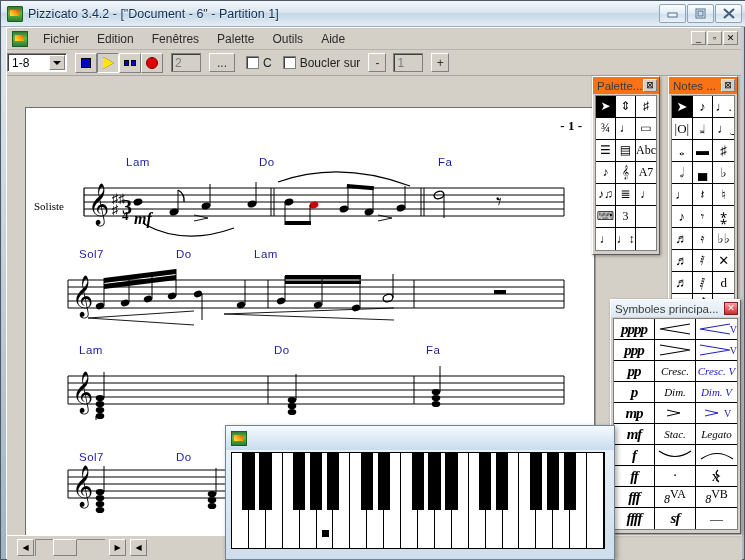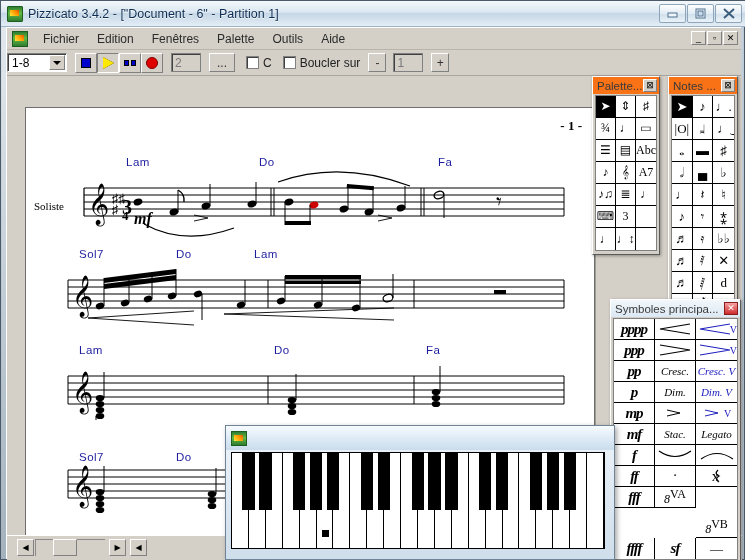--- a/index.html
+++ b/index.html
@@ -698,21 +698,21 @@
         <svg width="8" height="16" style="margin-left:-6px">
           <path d="M5,2 q-4,4 1,6 q-5,3 0,6" stroke="#000" fill="none" stroke-width="1.3"></path>
         </svg>
       </div>
       <div class="cell" style="height: 21px;">
         <span class="sym-cell">fff</span>
       </div>
       <div class="cell" style="height: 21px;">
         <span class="oct">8<sup>VA</sup></span>
       </div>
-      <div class="cell last-col" style="height: 21px; margin-top: 30px;">
+      <div class="cell last-col" style="height: 21px;">
         <span class="oct">8<sup>VB</sup></span>
       </div>
       <div class="cell last-row" style="height: 21px;">
         <span class="sym-cell">ffff</span>
       </div>
       <div class="cell last-row" style="height: 21px;">
         <span class="sym-cell">sf</span>
       </div>
       <div class="cell last-col last-row" style="height: 21px;">
         <span style="font-size:13px">—</span>

